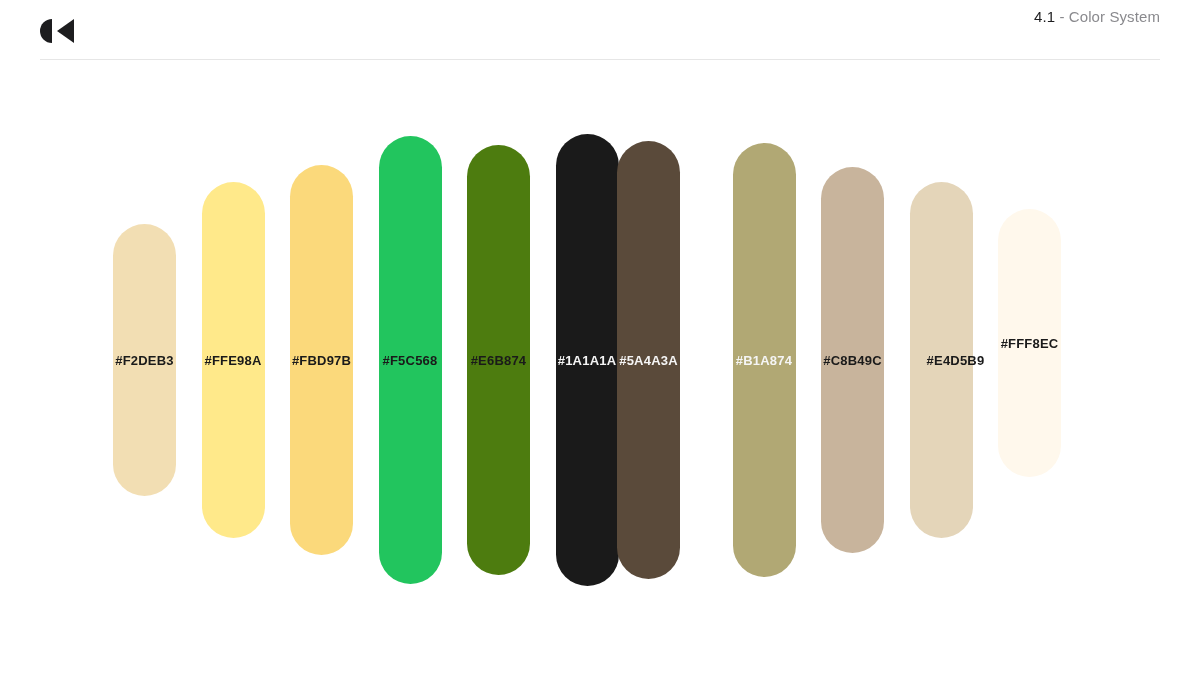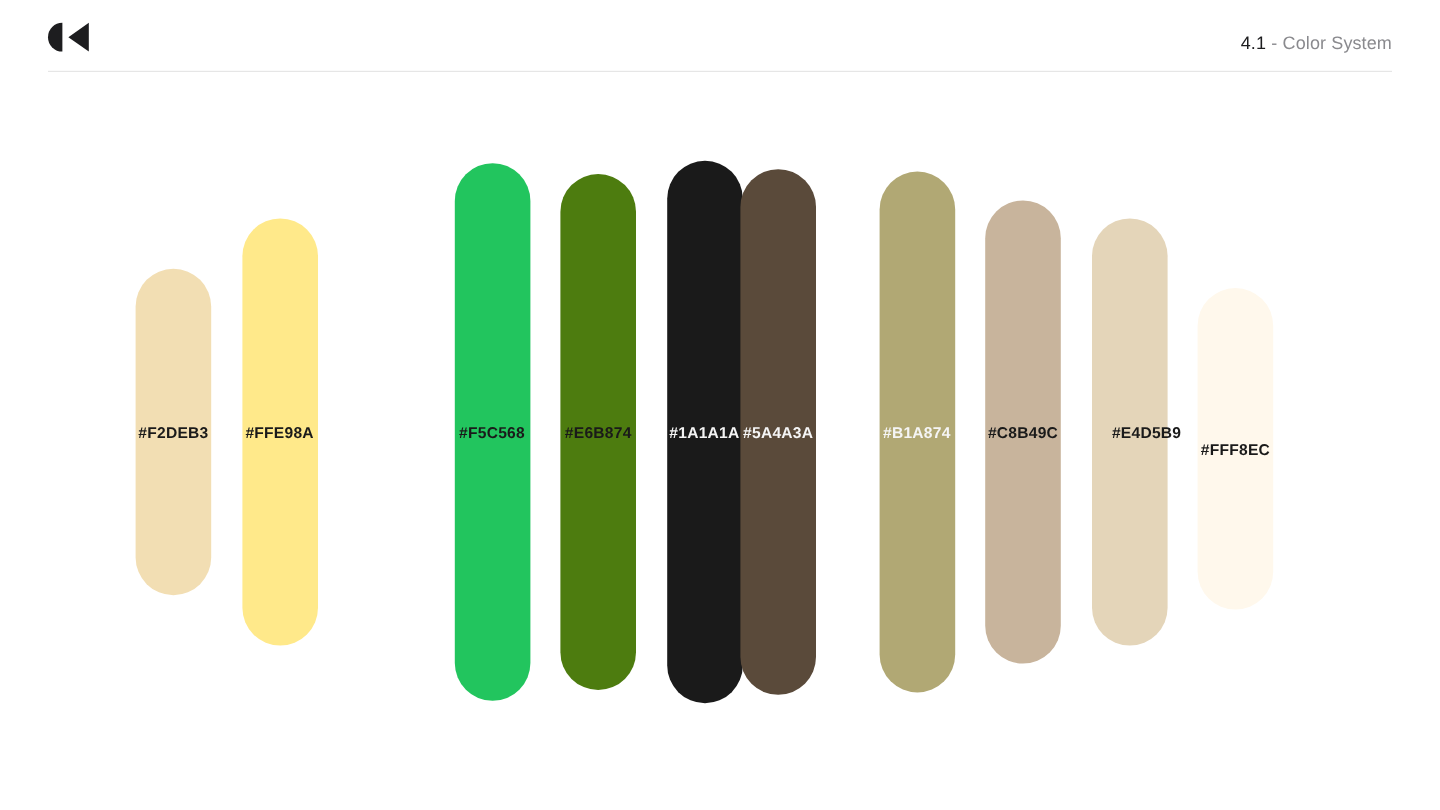--- a/index.html
+++ b/index.html
@@ -27,21 +27,21 @@
   .logo {
     position: absolute;
     left: 36px;
     top: 17px;
     width: 44px;
     height: 28px;
   }
   .slide-title {
     position: absolute;
     right: 40px;
-    top: 28px;
+    top: 8px;
     font-size: 15px;
     letter-spacing: 0.1px;
     white-space: nowrap;
   }
   .slide-title .num {
     color: #1d1d1f;
   }
   .slide-title .sep,
   .slide-title .name {
     color: #8a8a8e;
@@ -103,20 +103,23 @@
   <div class="divider"></div>
 </div>
 
 <div class="palette">
     <div class="swatch" style="left: 0px; top: 224px; height: 272px; background: rgb(242, 222, 179);">
       <span class="swatch-label" style="color: rgb(26, 26, 26);">#F2DEB3</span>
     </div>
     <div class="swatch" style="left: 88.5px; top: 182px; height: 356px; background: rgb(255, 233, 138);">
       <span class="swatch-label" style="color: rgb(26, 26, 26);">#FFE98A</span>
     </div>
+    <div class="swatch" style="left: 177px; top: 165px; height: 390px; background: rgb(251, 217, 123);">
+      <span class="swatch-label" style="color: rgb(26, 26, 26);">#FBD97B</span>
+    </div>
     <div class="swatch" style="left: 265.5px; top: 136px; height: 448px; background: #22c55e;">
       <span class="swatch-label" style="color: rgb(26, 26, 26);">#F5C568</span>
     </div>
     <div class="swatch" style="left: 354px; top: 145px; height: 430px; background: #4d7c0f;">
       <span class="swatch-label" style="color: rgb(26, 26, 26);">#E6B874</span>
     </div>
     <div class="swatch" style="left: 442.5px; top: 134px; height: 452px; background: rgb(26, 26, 26);">
       <span class="swatch-label" style="color: rgb(245, 245, 245);">#1A1A1A</span>
     </div>
     <div class="swatch" style="left: 504px; top: 141px; height: 438px; background: rgb(90, 74, 58);">
@@ -124,16 +127,16 @@
     </div>
     <div class="swatch" style="left: 619.5px; top: 143px; height: 434px; background: rgb(177, 168, 116);">
       <span class="swatch-label" style="color: rgb(245, 245, 245);">#B1A874</span>
     </div>
     <div class="swatch" style="left: 708px; top: 167px; height: 386px; background: rgb(200, 180, 156);">
       <span class="swatch-label" style="color: rgb(26, 26, 26);">#C8B49C</span>
     </div>
     <div class="swatch" style="left: 796.5px; top: 182px; height: 356px; background: rgb(228, 213, 185);">
       <span class="swatch-label" style="color: rgb(26, 26, 26); padding-left: 29px;">#E4D5B9</span>
     </div>
-    <div class="swatch" style="left: 885px; top: 240px; height: 268px; background: rgb(255, 248, 236);">
+    <div class="swatch" style="left: 885px; top: 209px; height: 268px; background: rgb(255, 248, 236);">
       <span class="swatch-label" style="color: rgb(26, 26, 26);">#FFF8EC</span>
     </div>
   </div>
 
 </body></html>

